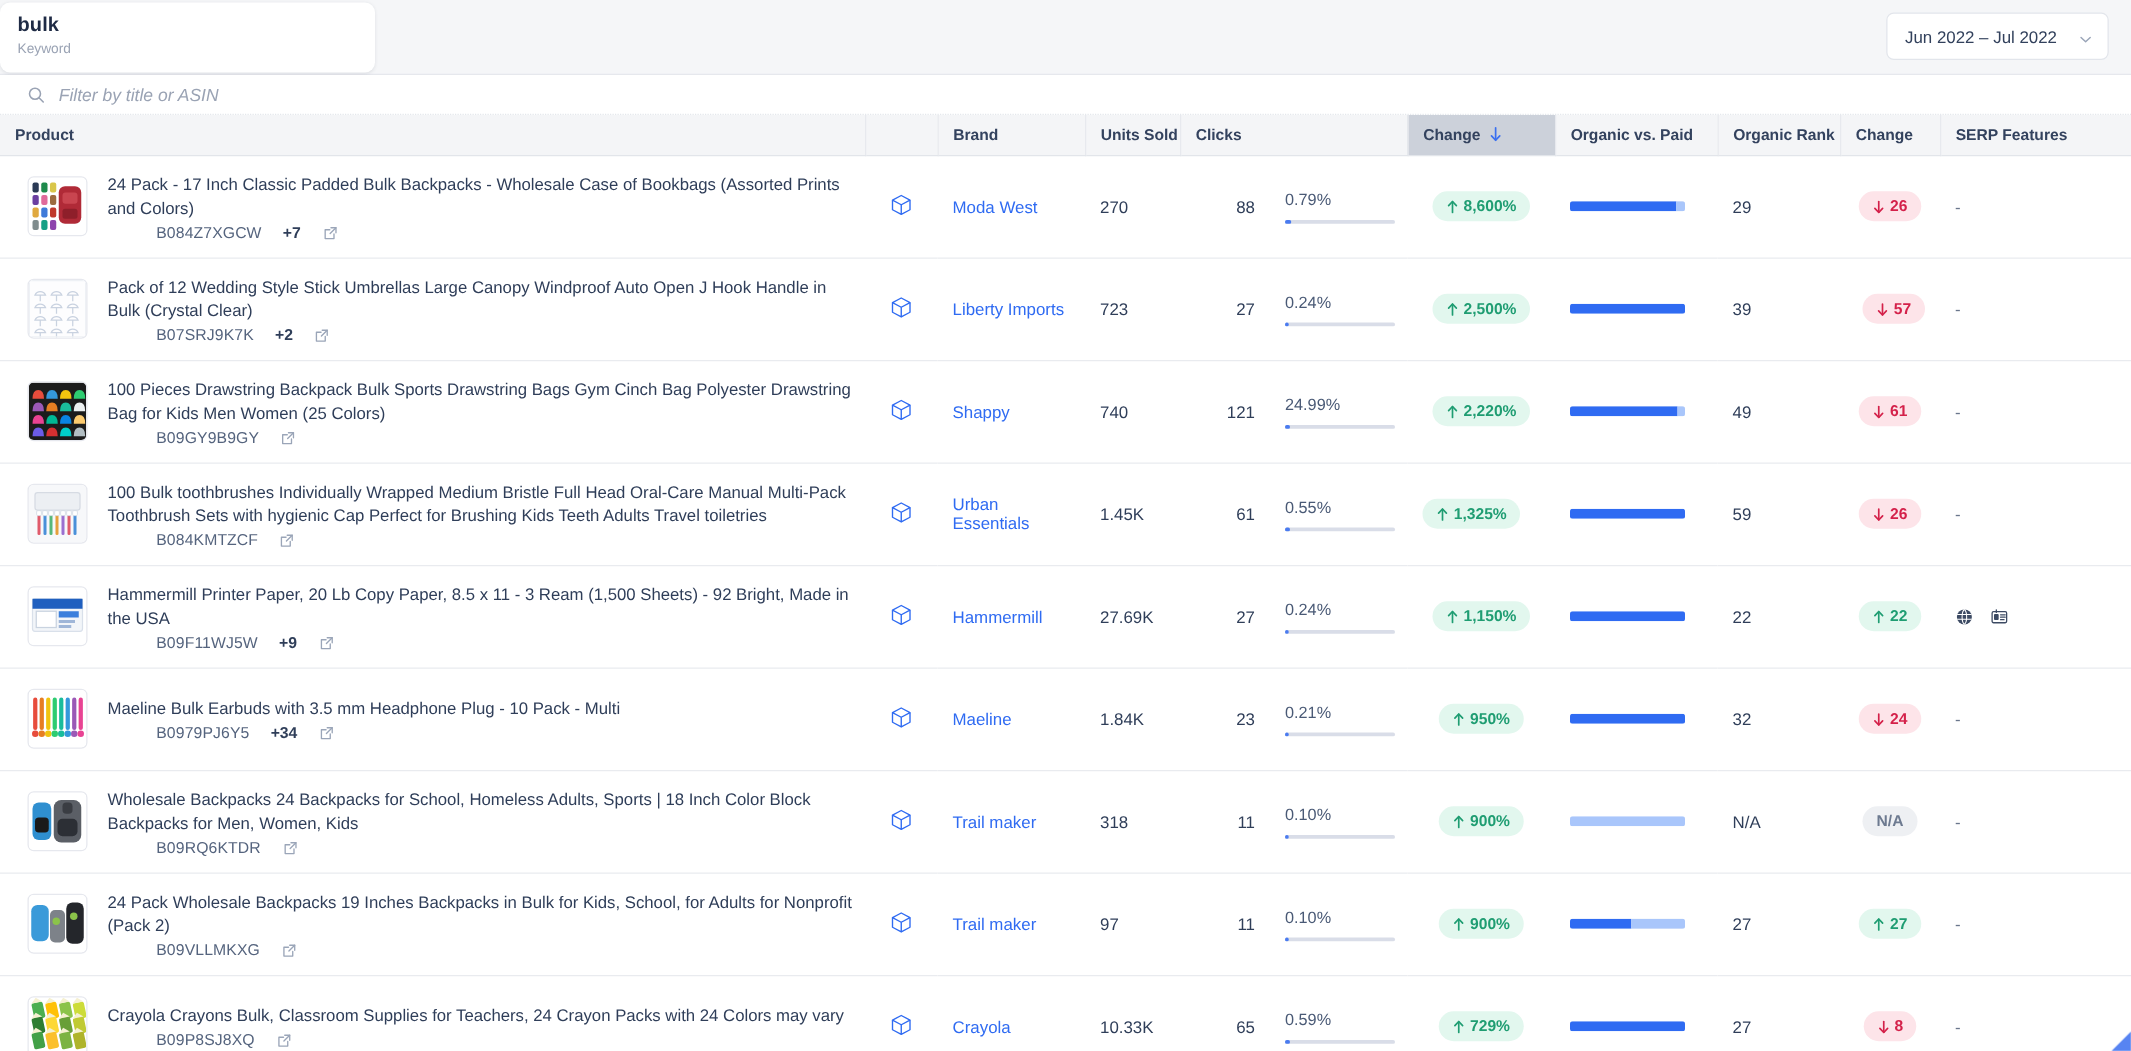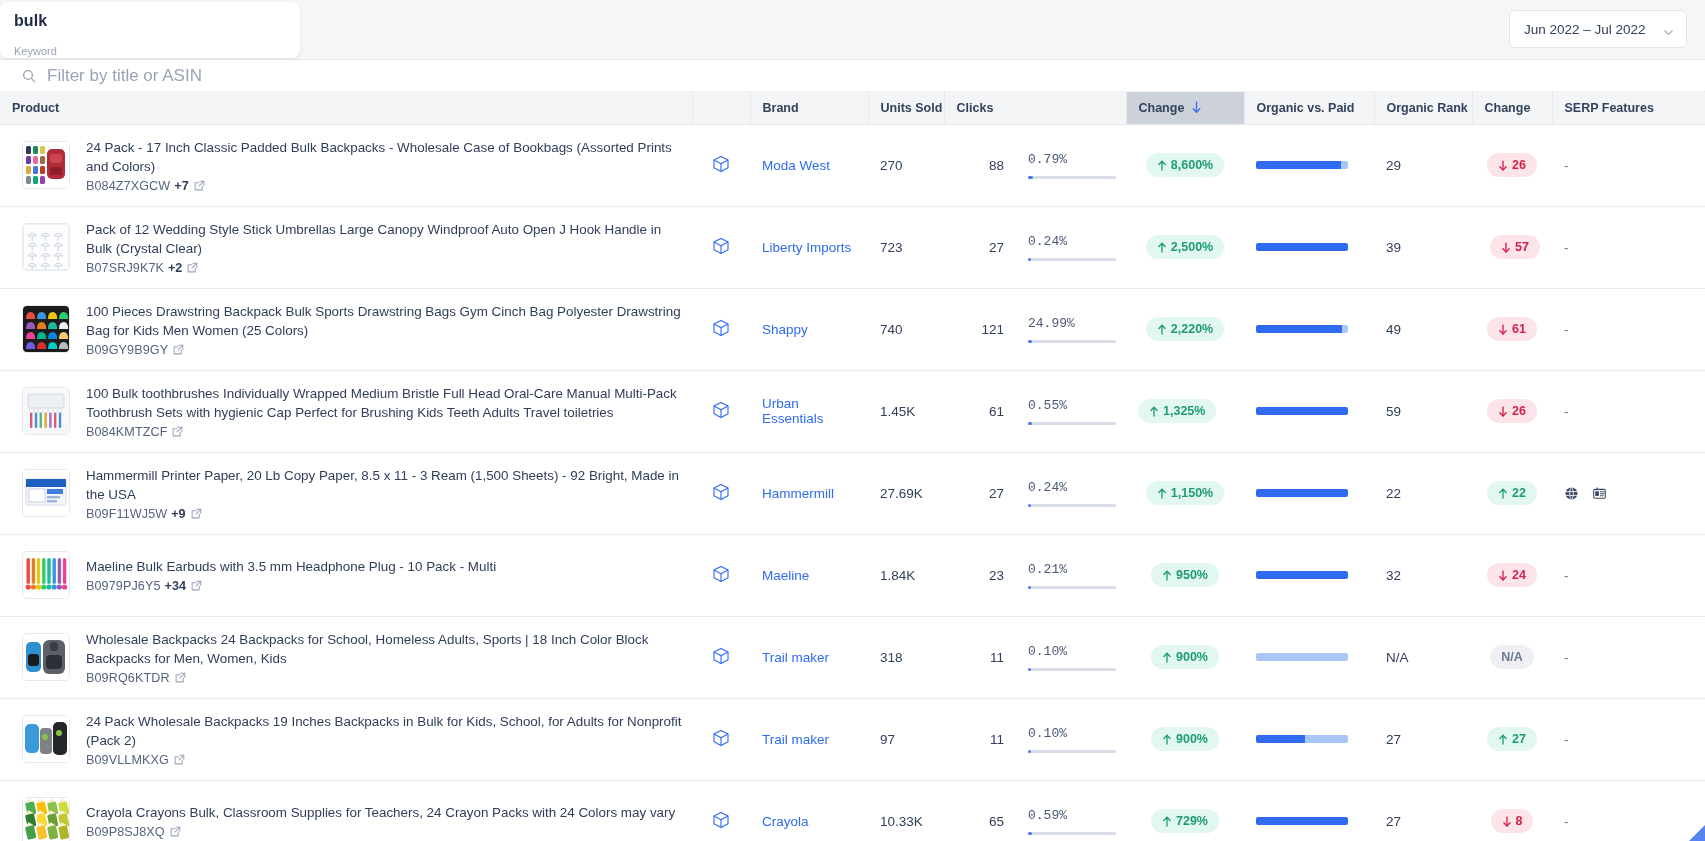--- a/index.html
+++ b/index.html
@@ -25,21 +25,21 @@
     background: #ffffff;
     border-radius: 8px;
     box-shadow: 0 1px 3px rgba(30,40,60,.10);
     padding: 9px 0 0 14px;
   }
   .keyword-value {
     font-size: 16px; font-weight: 600; color: #1f2b45;
     letter-spacing: .1px; line-height: 19px;
   }
   .keyword-label {
-    font-size: 11px; color: #9aa3b4; margin-top: 15px; line-height: 13px;
+    font-size: 11px; color: #9aa3b4; margin-top: 3px; line-height: 13px;
   }
   .date-picker {
     position: absolute;
     right: 18px; top: 10px;
     width: 178px; height: 38px;
     background: #fff;
     border: 1px solid #e2e5eb;
     border-radius: 6px;
     display: flex; align-items: center; justify-content: space-between;
     padding: 0 12px 0 14px;
@@ -54,21 +54,21 @@
     height: 32px;
     background: #ffffff;
     border-bottom: 1px dotted #e4e7ec;
     display: flex; align-items: center;
     padding-left: 22px;
   }
   .search-icon { width: 14px; height: 14px; flex: 0 0 auto; margin-right: 11px; }
   .filter-input {
     border: none; outline: none; background: transparent;
     font-family: "Liberation Sans", sans-serif;
-    font-size: 17px; color: #9aa3b4; width: 420px;
+    font-size: 14px; color: #9aa3b4; width: 420px; font-style: italic;
   }
   .filter-input::placeholder { color: #9aa3b4; }
 
   
   .table-wrap { width: 1705px; height: 749px; overflow: hidden; position: relative; }
   table.grid { border-collapse: collapse; width: 1705px; table-layout: fixed; }
 
   thead th {
     background: #f4f5f7;
     font-size: 12.5px; font-weight: 700; color: #33425e;
@@ -102,33 +102,33 @@
     border: 1px solid #e6e8ee; border-radius: 5px;
     overflow: hidden; background: #fff;
     display: flex; align-items: center; justify-content: center;
   }
   .thumb svg { display: block; }
   .prod-text { min-width: 0; }
   .prod-title {
     font-size: 13.4px; line-height: 19px; color: #2f3e59;
     margin-bottom: 3px;
   }
-  .prod-sub { display: flex; align-items: flex-start; gap: 4px; }
+  .prod-sub { display: flex; align-items: flex-end; gap: 17px; margin-left: 39px; }
   .asin { font-size: 12.6px; color: #55647e; letter-spacing: .1px; }
   .plusn { font-size: 12.6px; font-weight: 700; color: #2f3e59; }
   .ext-icon { width: 13px; height: 13px; }
 
   
   .box-cell { text-align: center; padding: 0 !important; }
   .box-icon { width: 18px; height: 18px; }
   .brand-link { color: #2f6bf2; font-size: 13.5px; text-decoration: none; }
 
   
   .ctr-wrap { width: 88px; }
-  .ctr-val { font-size: 13px; color: #4a5a76; line-height: 15px; margin-bottom: 9px; font-family: Liberation Mono, monospace; }
+  .ctr-val { font-size: 13px; color: #4a5a76; line-height: 15px; margin-bottom: 9px; }
   .ctr-track { height: 3px; background: #d9dde8; border-radius: 2px; position: relative; }
   .ctr-fill { height: 3px; background: #4a7bf0; border-radius: 2px; }
 
   
   .badge {
     display: inline-flex; align-items: center; justify-content: center;
     gap: 4px;
     height: 24px; padding: 0 11px;
     border-radius: 12px;
     font-size: 12.5px; font-weight: 700;

